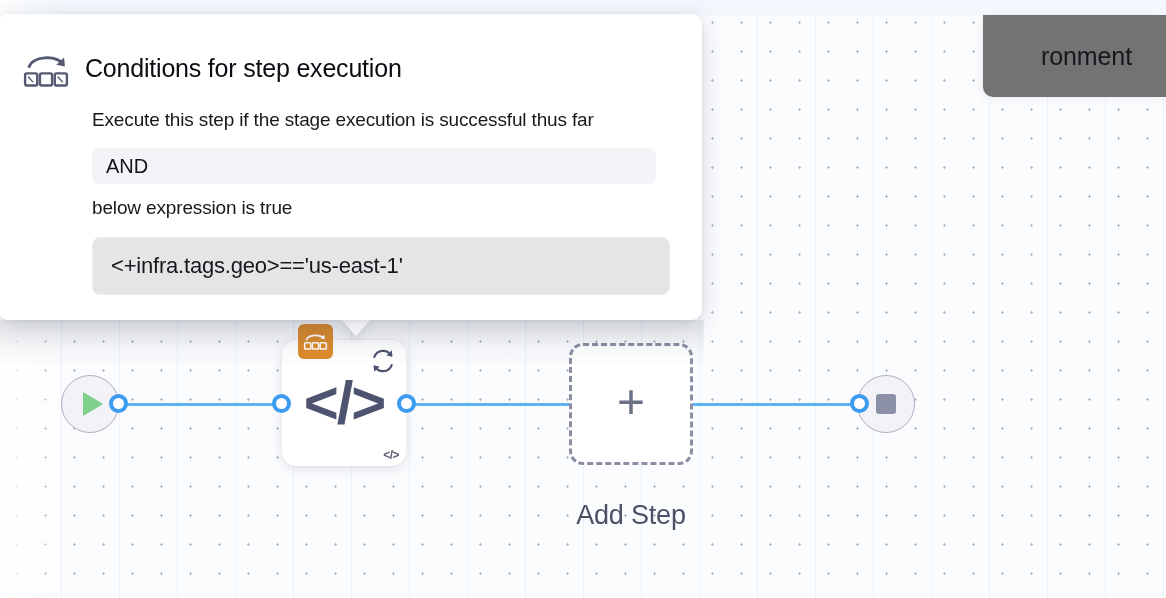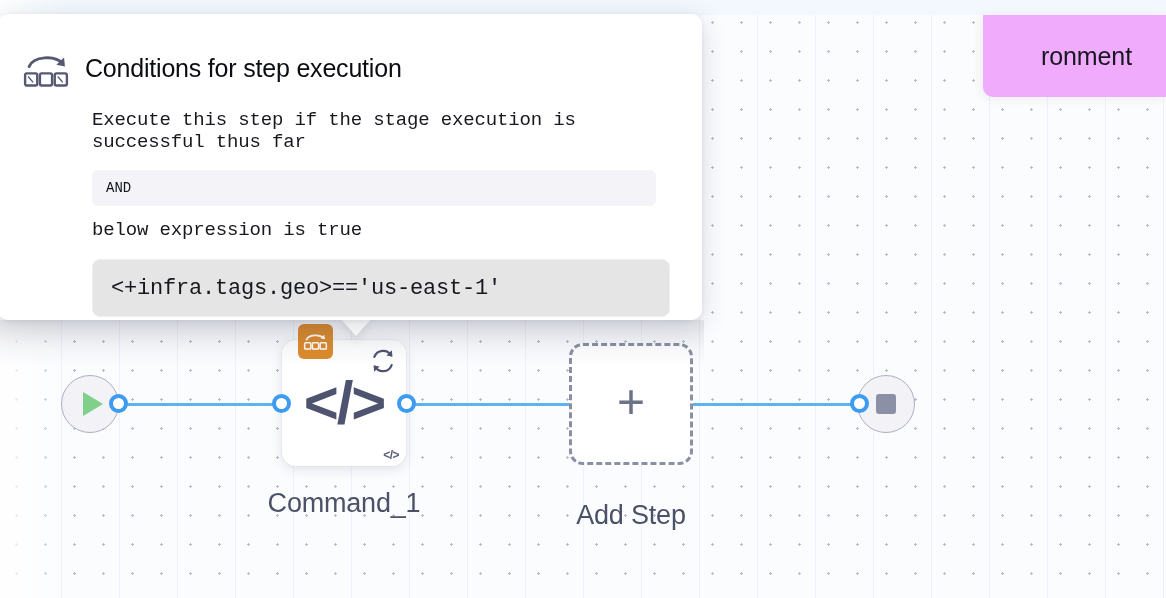--- a/index.html
+++ b/index.html
@@ -50,21 +50,21 @@
     width: 70px; height: 598px;
     background: linear-gradient(to right, rgba(255,255,255,0.92), rgba(255,255,255,0));
     pointer-events: none;
   }
 
   
   .tabbar {
     position: absolute;
     right: 0; top: 15px;
     height: 82px;
-    background: #f0abfc;
+    background: #737373;
     display: flex;
     align-items: center;
     padding-left: 24px;
     border-bottom-left-radius: 10px;
     box-shadow: -2px 2px 10px rgba(40,50,70,0.07);
     z-index: 40;
   }
   .tab {
     position: relative;
     height: 82px;
@@ -247,39 +247,39 @@
     align-items: flex-start;
     gap: 15px;
   }
   .cond-icon-lg { width: 48px; height: 40px; flex: 0 0 auto; margin-top: 12px; }
   .popover-title {
     font-size: 25px;
     color: #0b0d12;
     margin-top: 16px;
     letter-spacing: -0.2px;
   }
-  .popover-body { padding-left: 70px; margin-top: 19px; font-family: Liberation Mono, monospace; }
+  .popover-body { padding-left: 70px; margin-top: 19px; }
   .cond-text {
     font-size: 19px;
     color: #18191f;
     letter-spacing: -0.15px;
   }
   .and-field {
     margin-top: 17px;
     height: 36px;
     background: #f3f3f8;
     border-radius: 6px;
     display: flex;
     align-items: center;
     padding: 0 14px;
     width: 564px;
     cursor: pointer;
   }
   .and-field span {
-    font-size: 14px;
+    font-size: 20px;
     color: #111319;
   }
   .cond-text-2 { margin-top: 13px; }
   .expr-field {
     margin-top: 18px;
     height: 58px;
     width: 578px;
     background: #e5e5e5;
     border: 1px solid #eceef3;
     border-radius: 8px;
@@ -349,21 +349,20 @@
 
     <div class="add-step">
       <div class="plus-glyph">+</div>
     </div>
 
     <div class="terminal-node" style="left:857px; top:375px;">
       <div class="stop-sq"></div>
     </div>
     <div class="port" style="left:850px; top:394px;"></div>
 
-    <div class="node-label label-cmd">Command_1</div>
     <div class="node-label label-add">Add Step</div>
   </div>
 
   <div class="tabbar">
     <div class="tab">
       <span class="tab-label">ronment</span>
     </div>
   </div>
 
   <div class="popover-shadow"></div>

